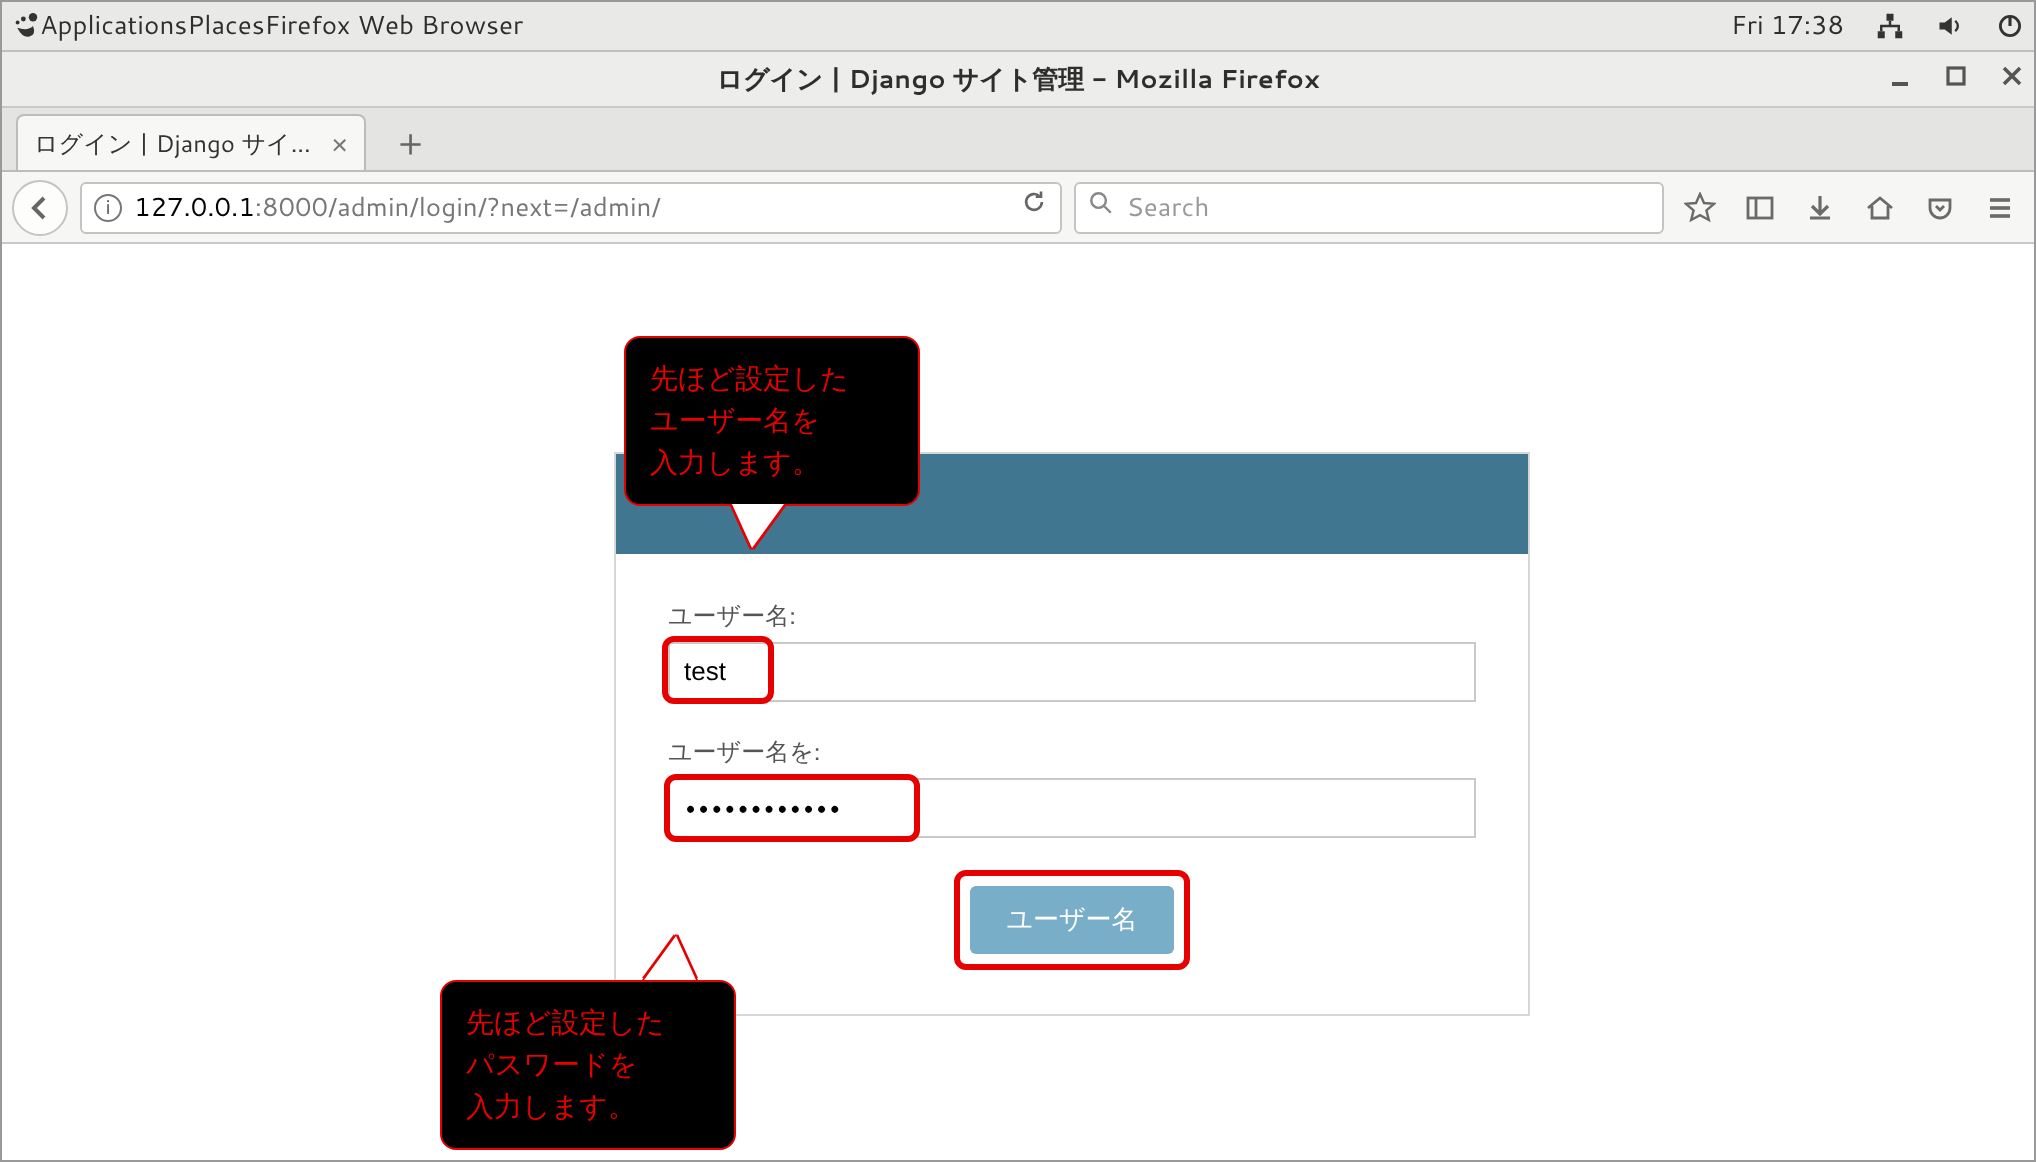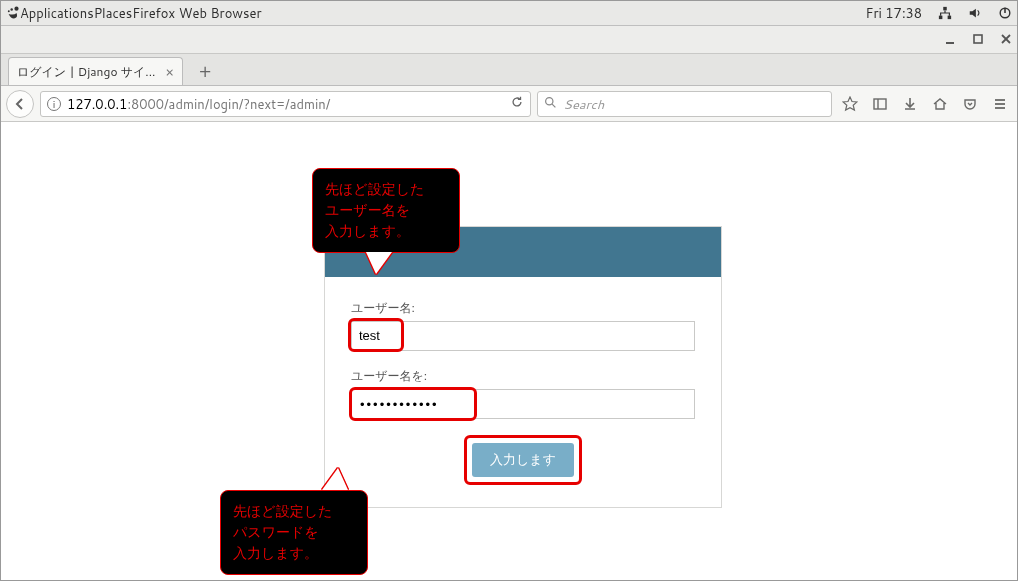--- a/index.html
+++ b/index.html
@@ -109,39 +109,39 @@
   .urlbar .addr { flex:1; white-space:nowrap; overflow:hidden; text-overflow:ellipsis; }
   .urlbar .addr .strong { color:#000; }
   .urlbar .reload { color:#666; margin-left:6px; }
   .searchbar {
     flex: 1;
     height:26px;
     border:1px solid #c4c4c2; border-radius:3px;
     background:#fff;
     display:flex; align-items:center;
     padding: 0 6px;
-    color:#999; font-style:italic;
+    color:#999; 
   }
   .searchbar .mag { margin-right:6px; color:#888; font-style:normal;}
   .tb-icon {
     width:24px; height:24px; display:flex; align-items:center; justify-content:center;
     color:#6a6a68;
   }
 
   
   .viewport {
     position: relative;
     height: calc(581px - 26px - 28px - 32px - 36px);
     background:#fff;
   }
   .django-box {
     position:absolute;
-    left: 324px;
+    left: 307px;
     top: 104px;
-    width: 398px;
+    width: 458px;
     background:#fff;
     border:1px solid #d7d7d5;
   }
   .django-header {
     height: 50px;
     background: #417690;
   }
   .django-form { padding: 22px 26px 22px 26px; }
   .field-label { font-size: 12px; color:#555; margin-bottom:4px; }
   .field-input {
@@ -263,20 +263,21 @@
     <span class="tray-icon">
       <svg width="14" height="14" viewBox="0 0 16 16">
           <circle cx="8" cy="8" r="5.5" stroke="#333" stroke-width="1.6" fill="none"></circle>
           <line x1="8" y1="2" x2="8" y2="8" stroke="#333" stroke-width="1.8"></line>
         </svg>
     </span>
   </div>
 </div>
 
 <div class="ff-titlebar">
+  <span>ログイン | Django サイト管理 - Mozilla Firefox</span>
   <div class="win-controls">
     <span>
       <svg width="12" height="12" viewBox="0 0 12 12">
           <line x1="2" y1="10" x2="10" y2="10" stroke="#555" stroke-width="2"></line>
         </svg>
     </span>
     <span>
       <svg width="12" height="12" viewBox="0 0 12 12">
           <rect x="2" y="2" width="8" height="8" stroke="#555" stroke-width="1.6" fill="none"></rect>
         </svg>
@@ -379,21 +380,21 @@
       </div>
       <div class="field-block">
         <div class="field-label">ユーザー名を:</div>
         <div class="pw-wrap">
           <input class="field-input" value="••••••••••••" style="">
           <div class="redmark-pw"></div>
         </div>
       </div>
       <div class="login-row">
         <span class="redmark-btn">
-          <button class="login-btn">入力します</button>
+          <button class="login-btn">ユーザー名</button>
         </span>
       </div>
     </div>
   </div>
 
   <div class="bubble b1">先ほど設定した
 ユーザー名を
 入力します。</div>
   <div class="tail t1"></div>
 

